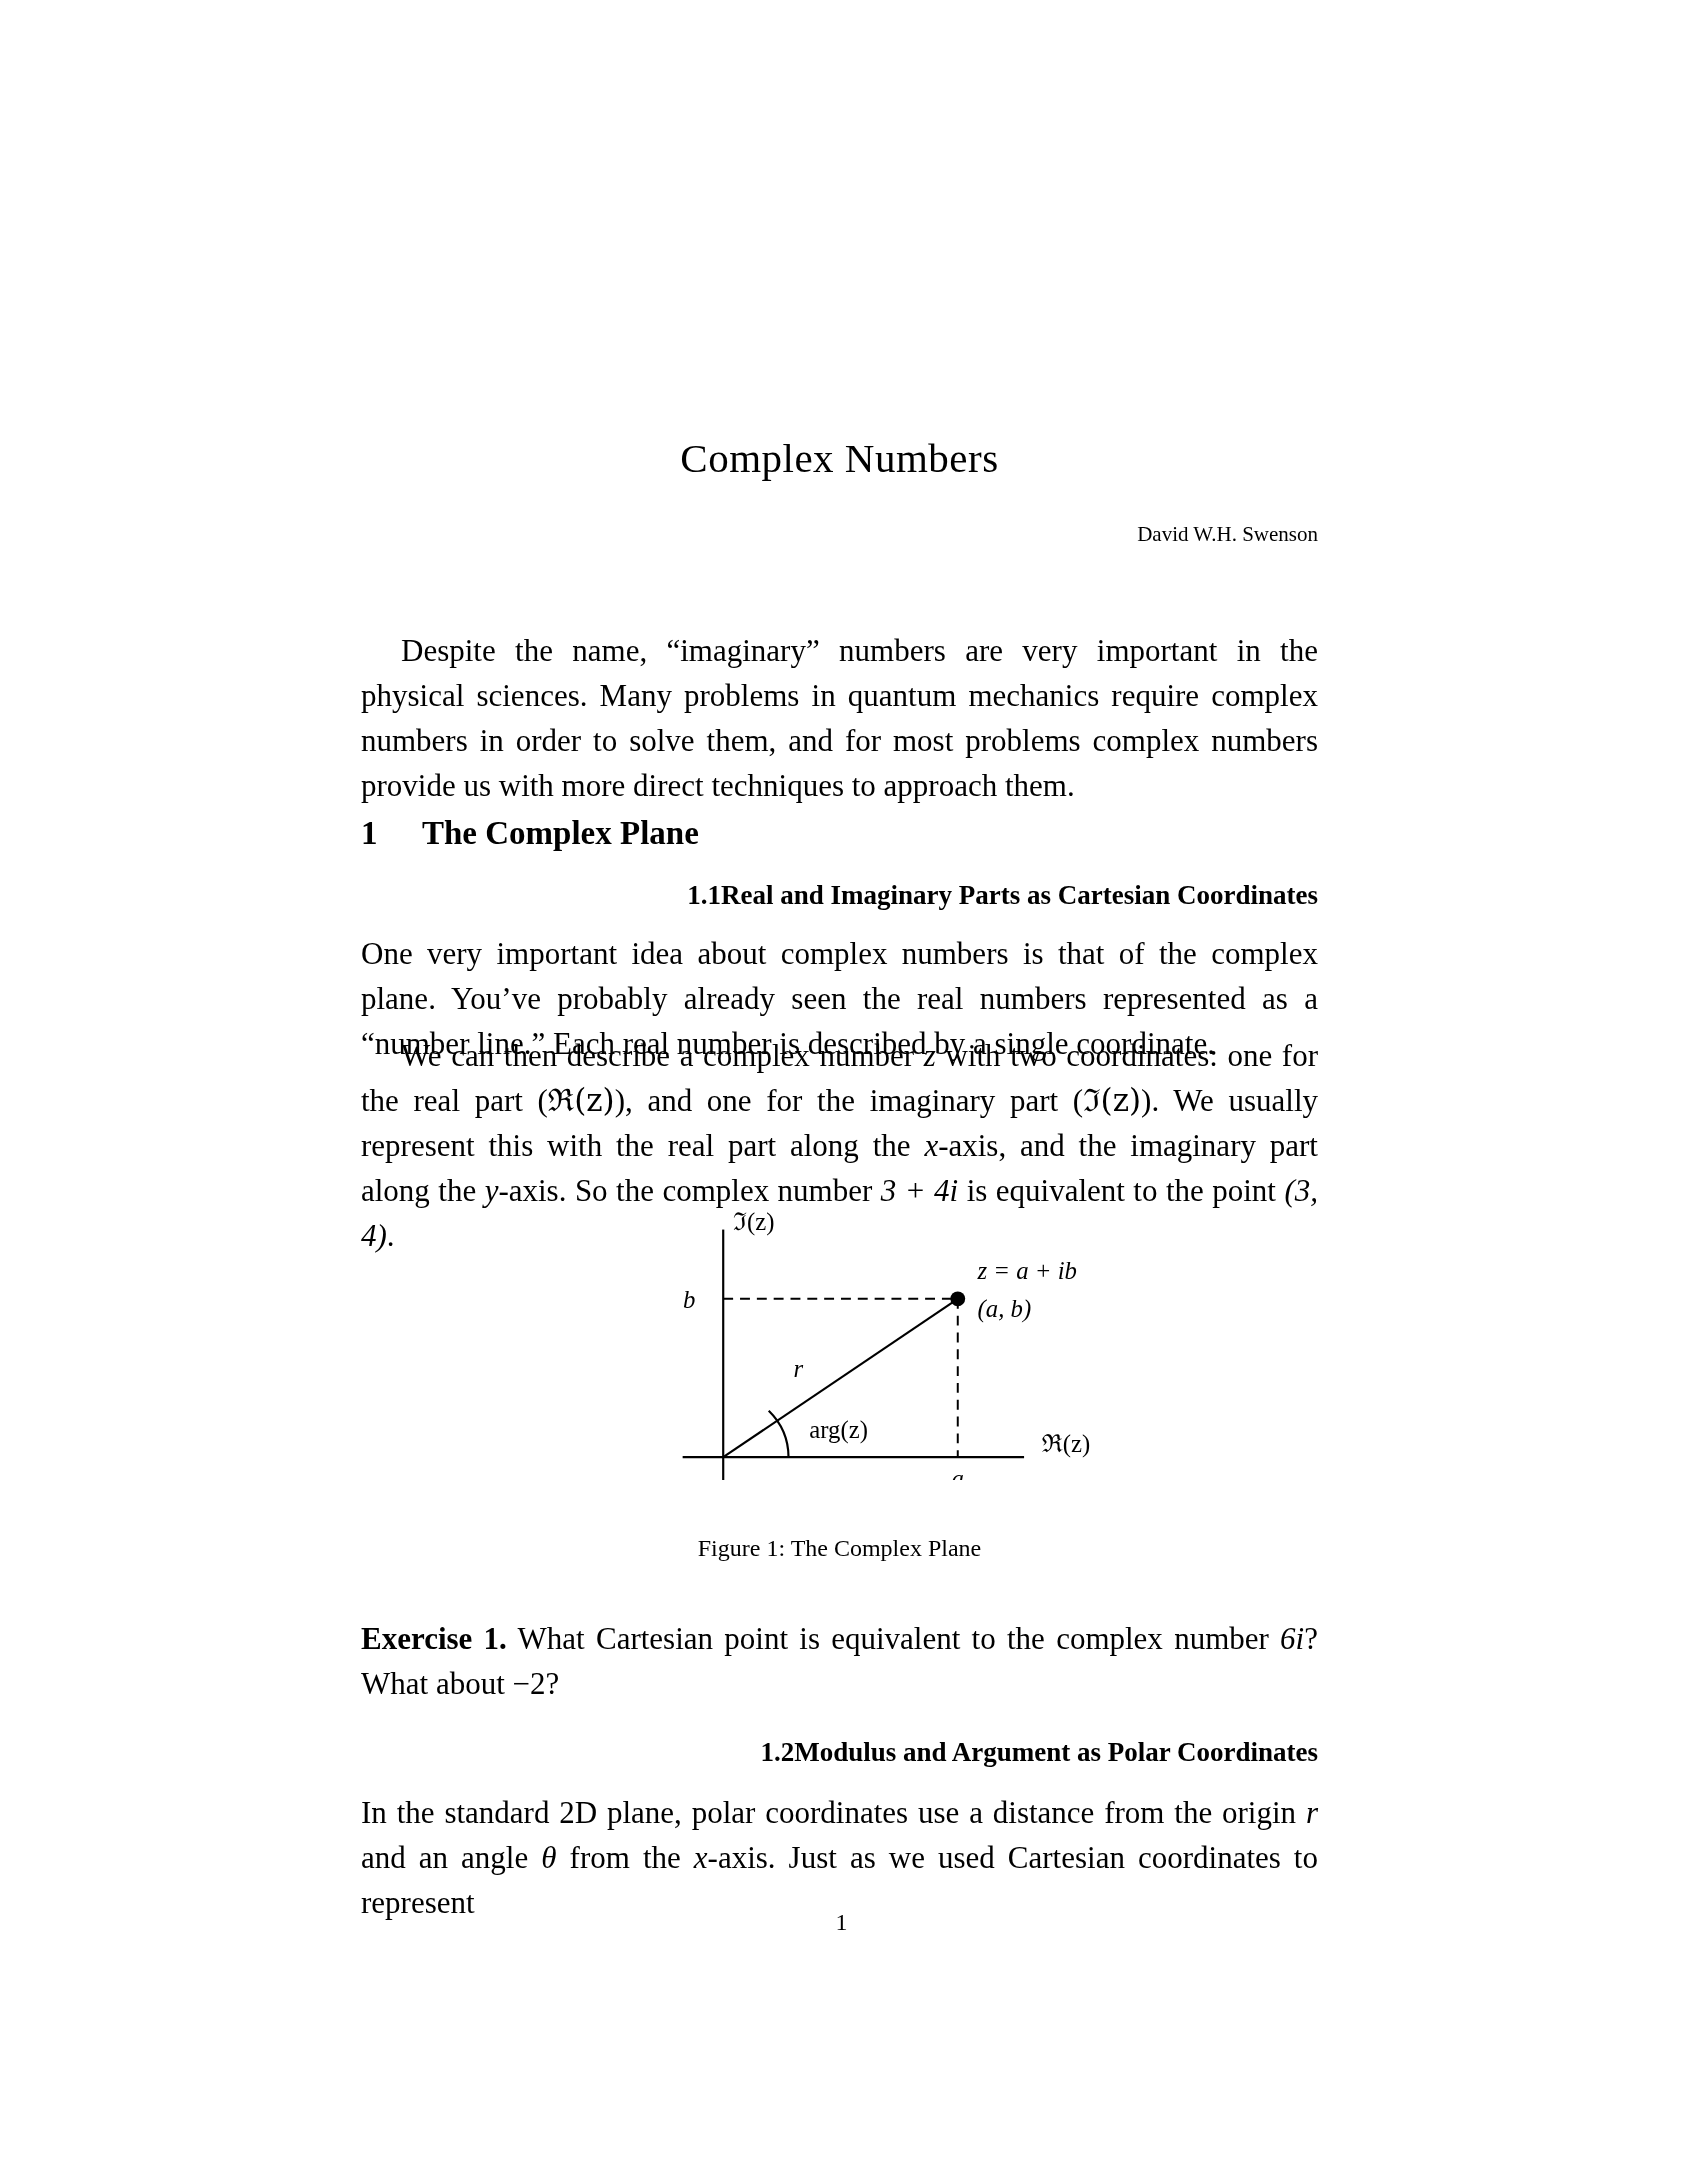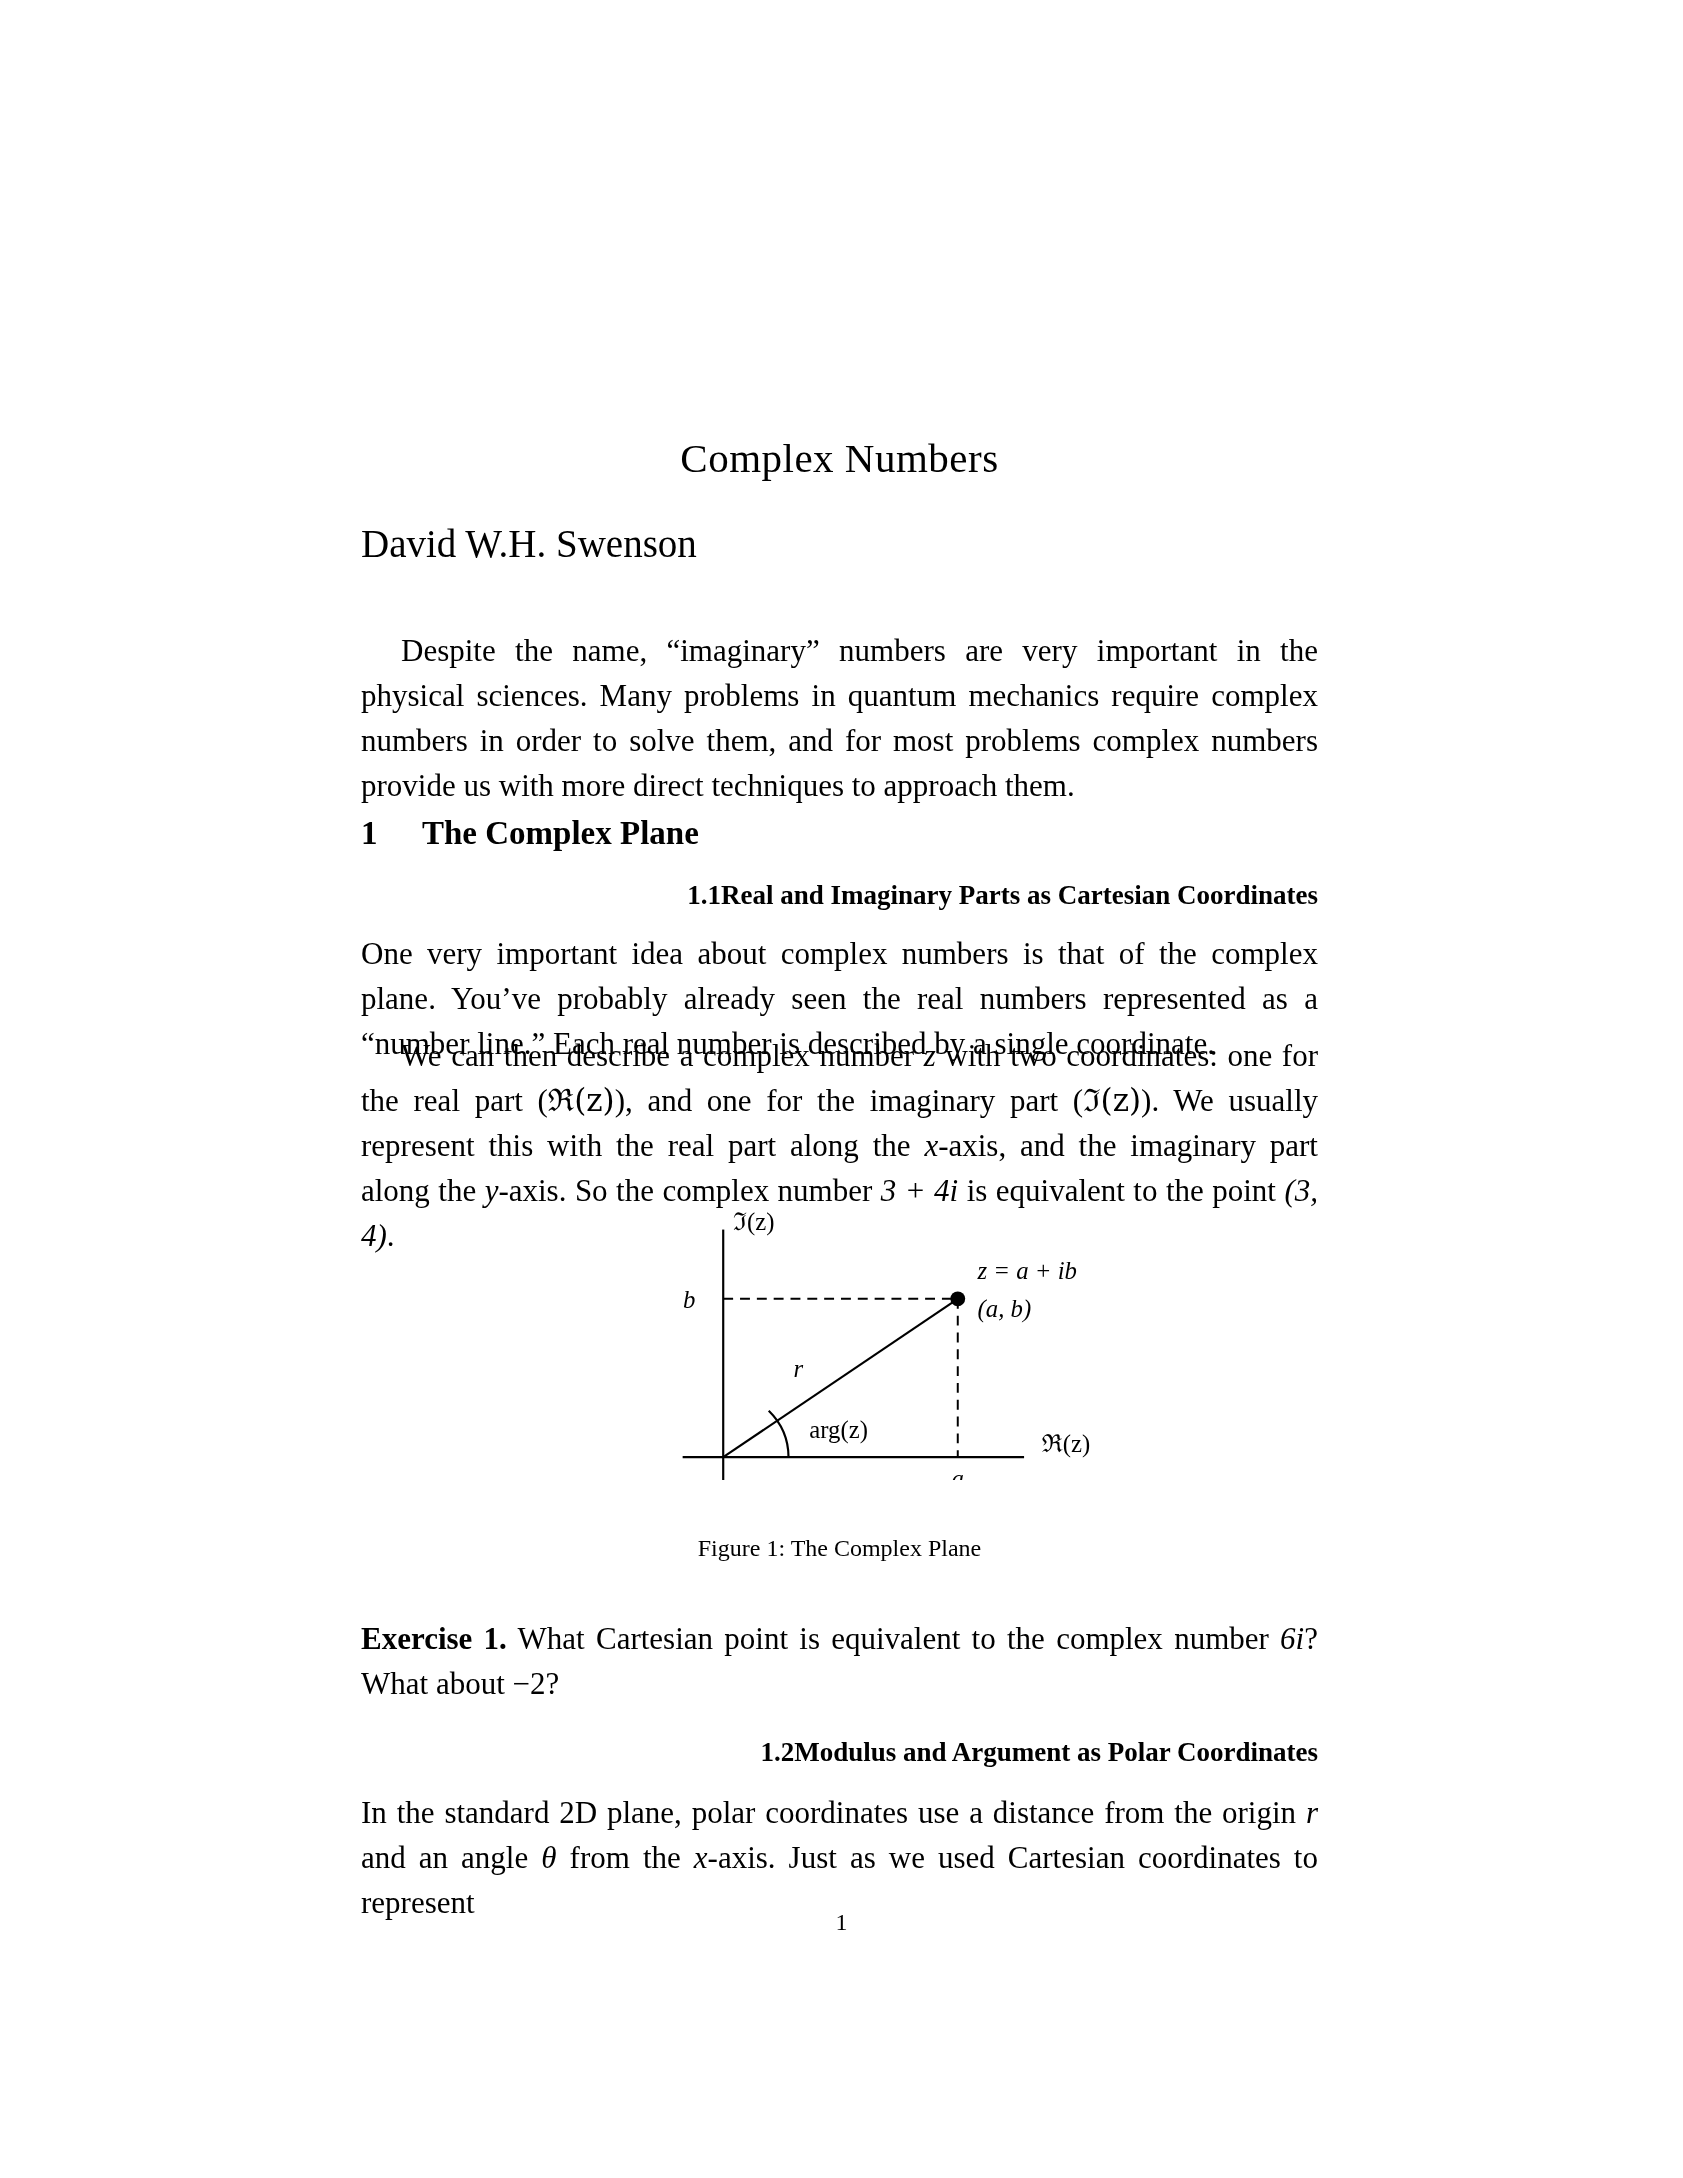--- a/index.html
+++ b/index.html
@@ -31,22 +31,22 @@
 
   .doc-title {
     top: 436px;
     text-align: center;
     font-size: 41px;
     letter-spacing: 0.5px;
     line-height: 1.1;
   }
   .doc-author {
     top: 523px;
-    text-align: left;
-    font-size: 39px;
+    text-align: right;
+    font-size: 21px;
     line-height: 1.1;
   }
 
   p.body-text {
     margin: 0;
     font-size: 31px;
     line-height: 45px;
     text-align: justify;
     text-justify: inter-word;
     hyphens: none;

